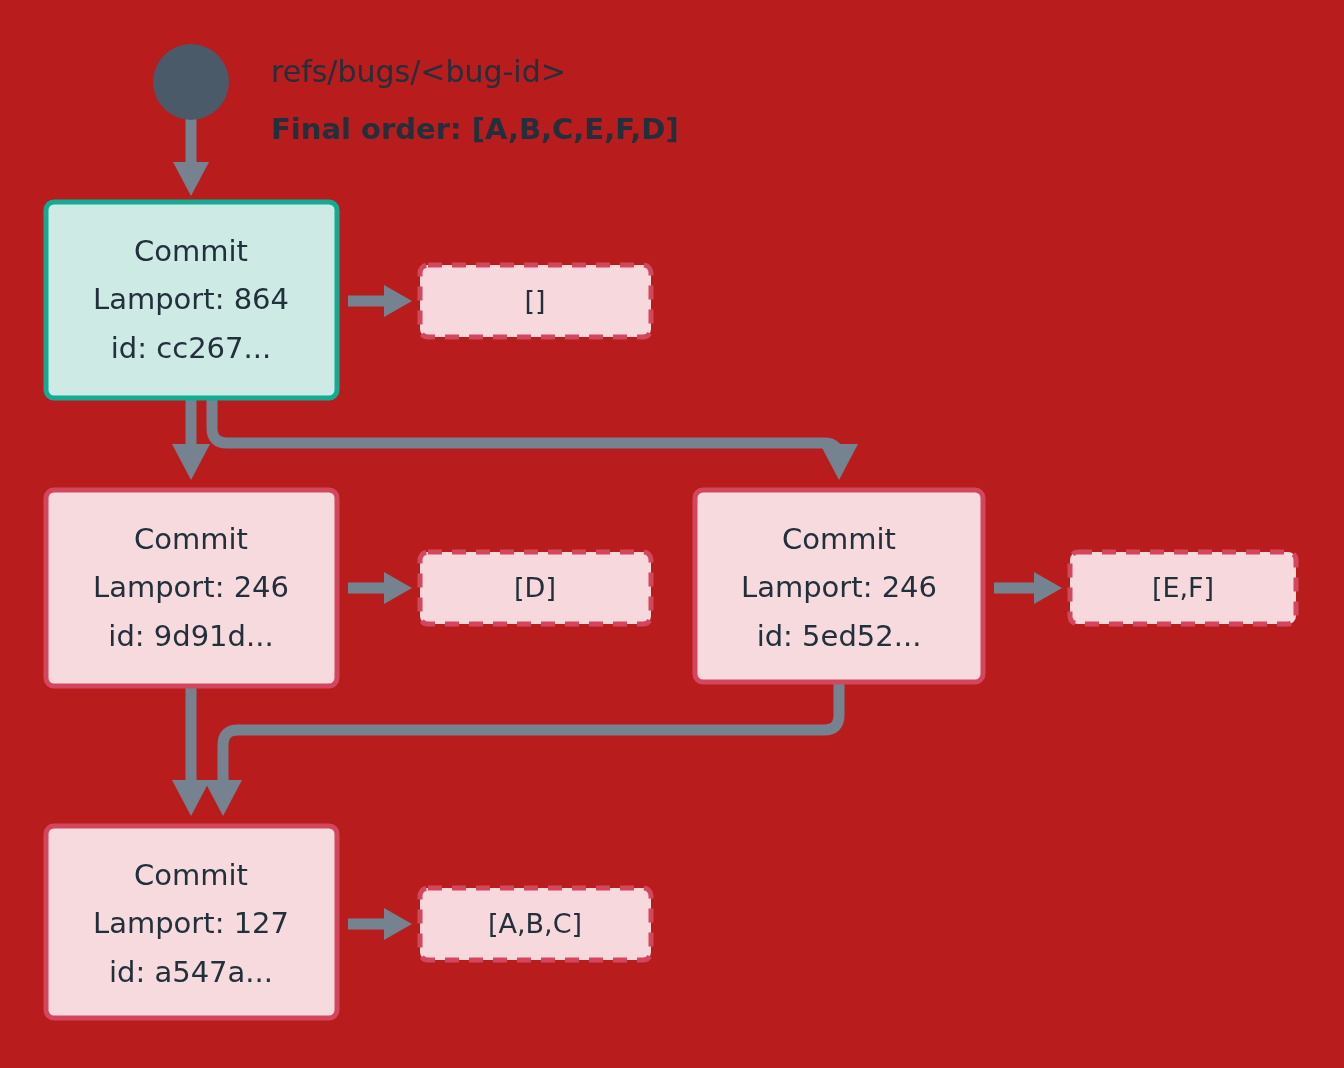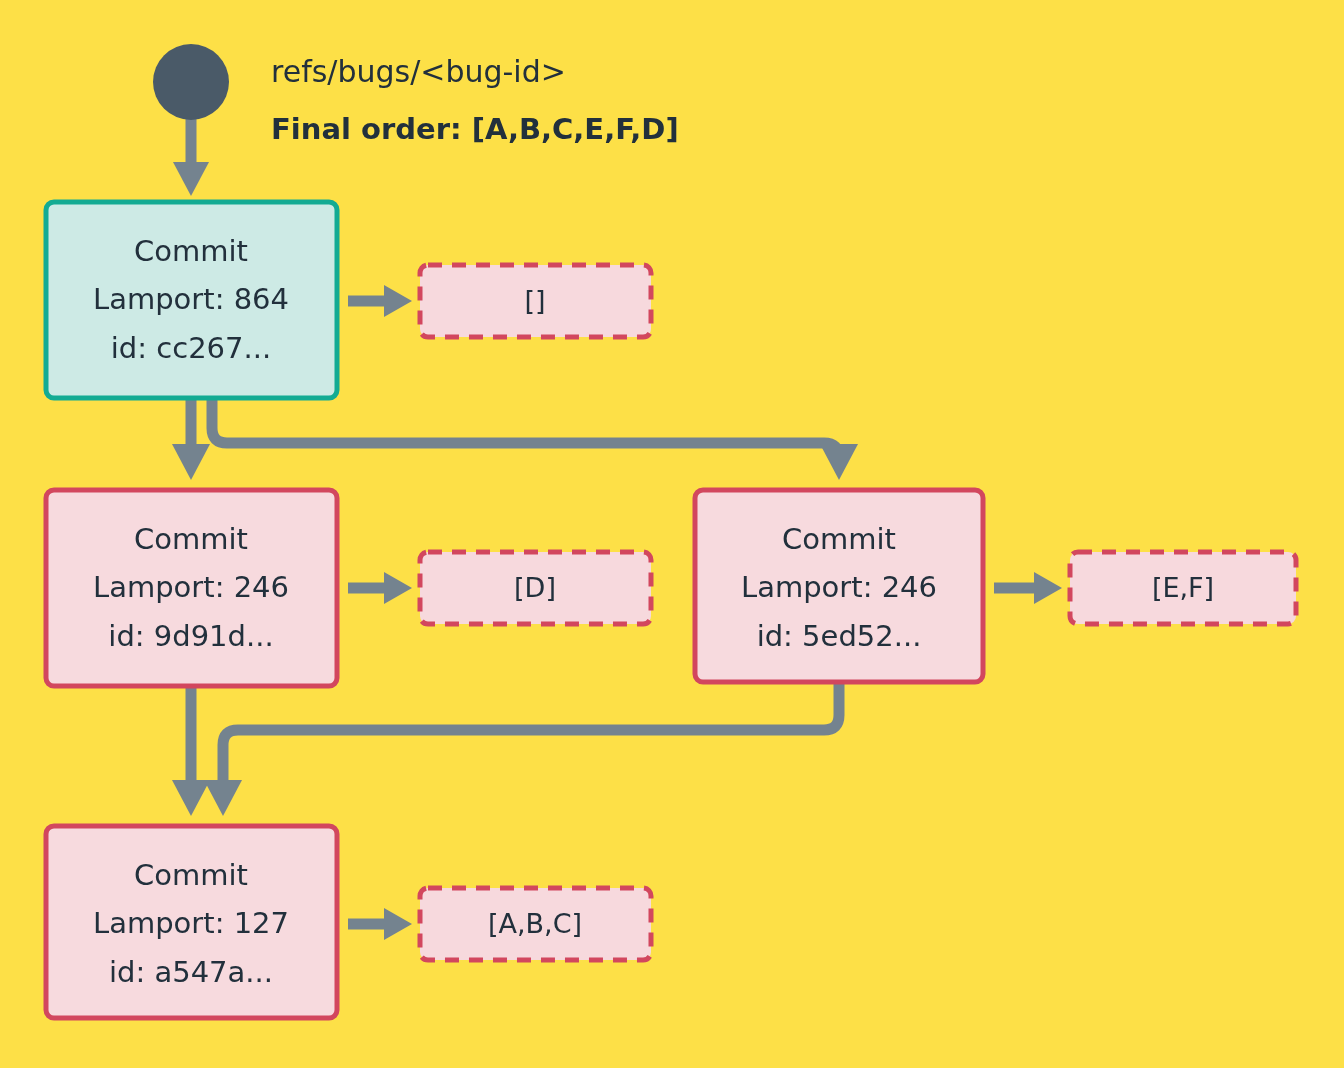--- a/index.html
+++ b/index.html
@@ -4,21 +4,21 @@
 <style>
   html, body {
     margin: 0;
     padding: 0;
     background: #eef2f5;
   }
   #canvas {
     position: relative;
     width: 1344px;
     height: 1068px;
-    background: #fde047;
+    background: #b91c1c;
     font-family: "DejaVu Sans", sans-serif;
     overflow: hidden;
   }
   svg.diagram {
     position: absolute;
     top: 0; left: 0;
     width: 1344px;
     height: 1068px;
   }
   .node-label {

